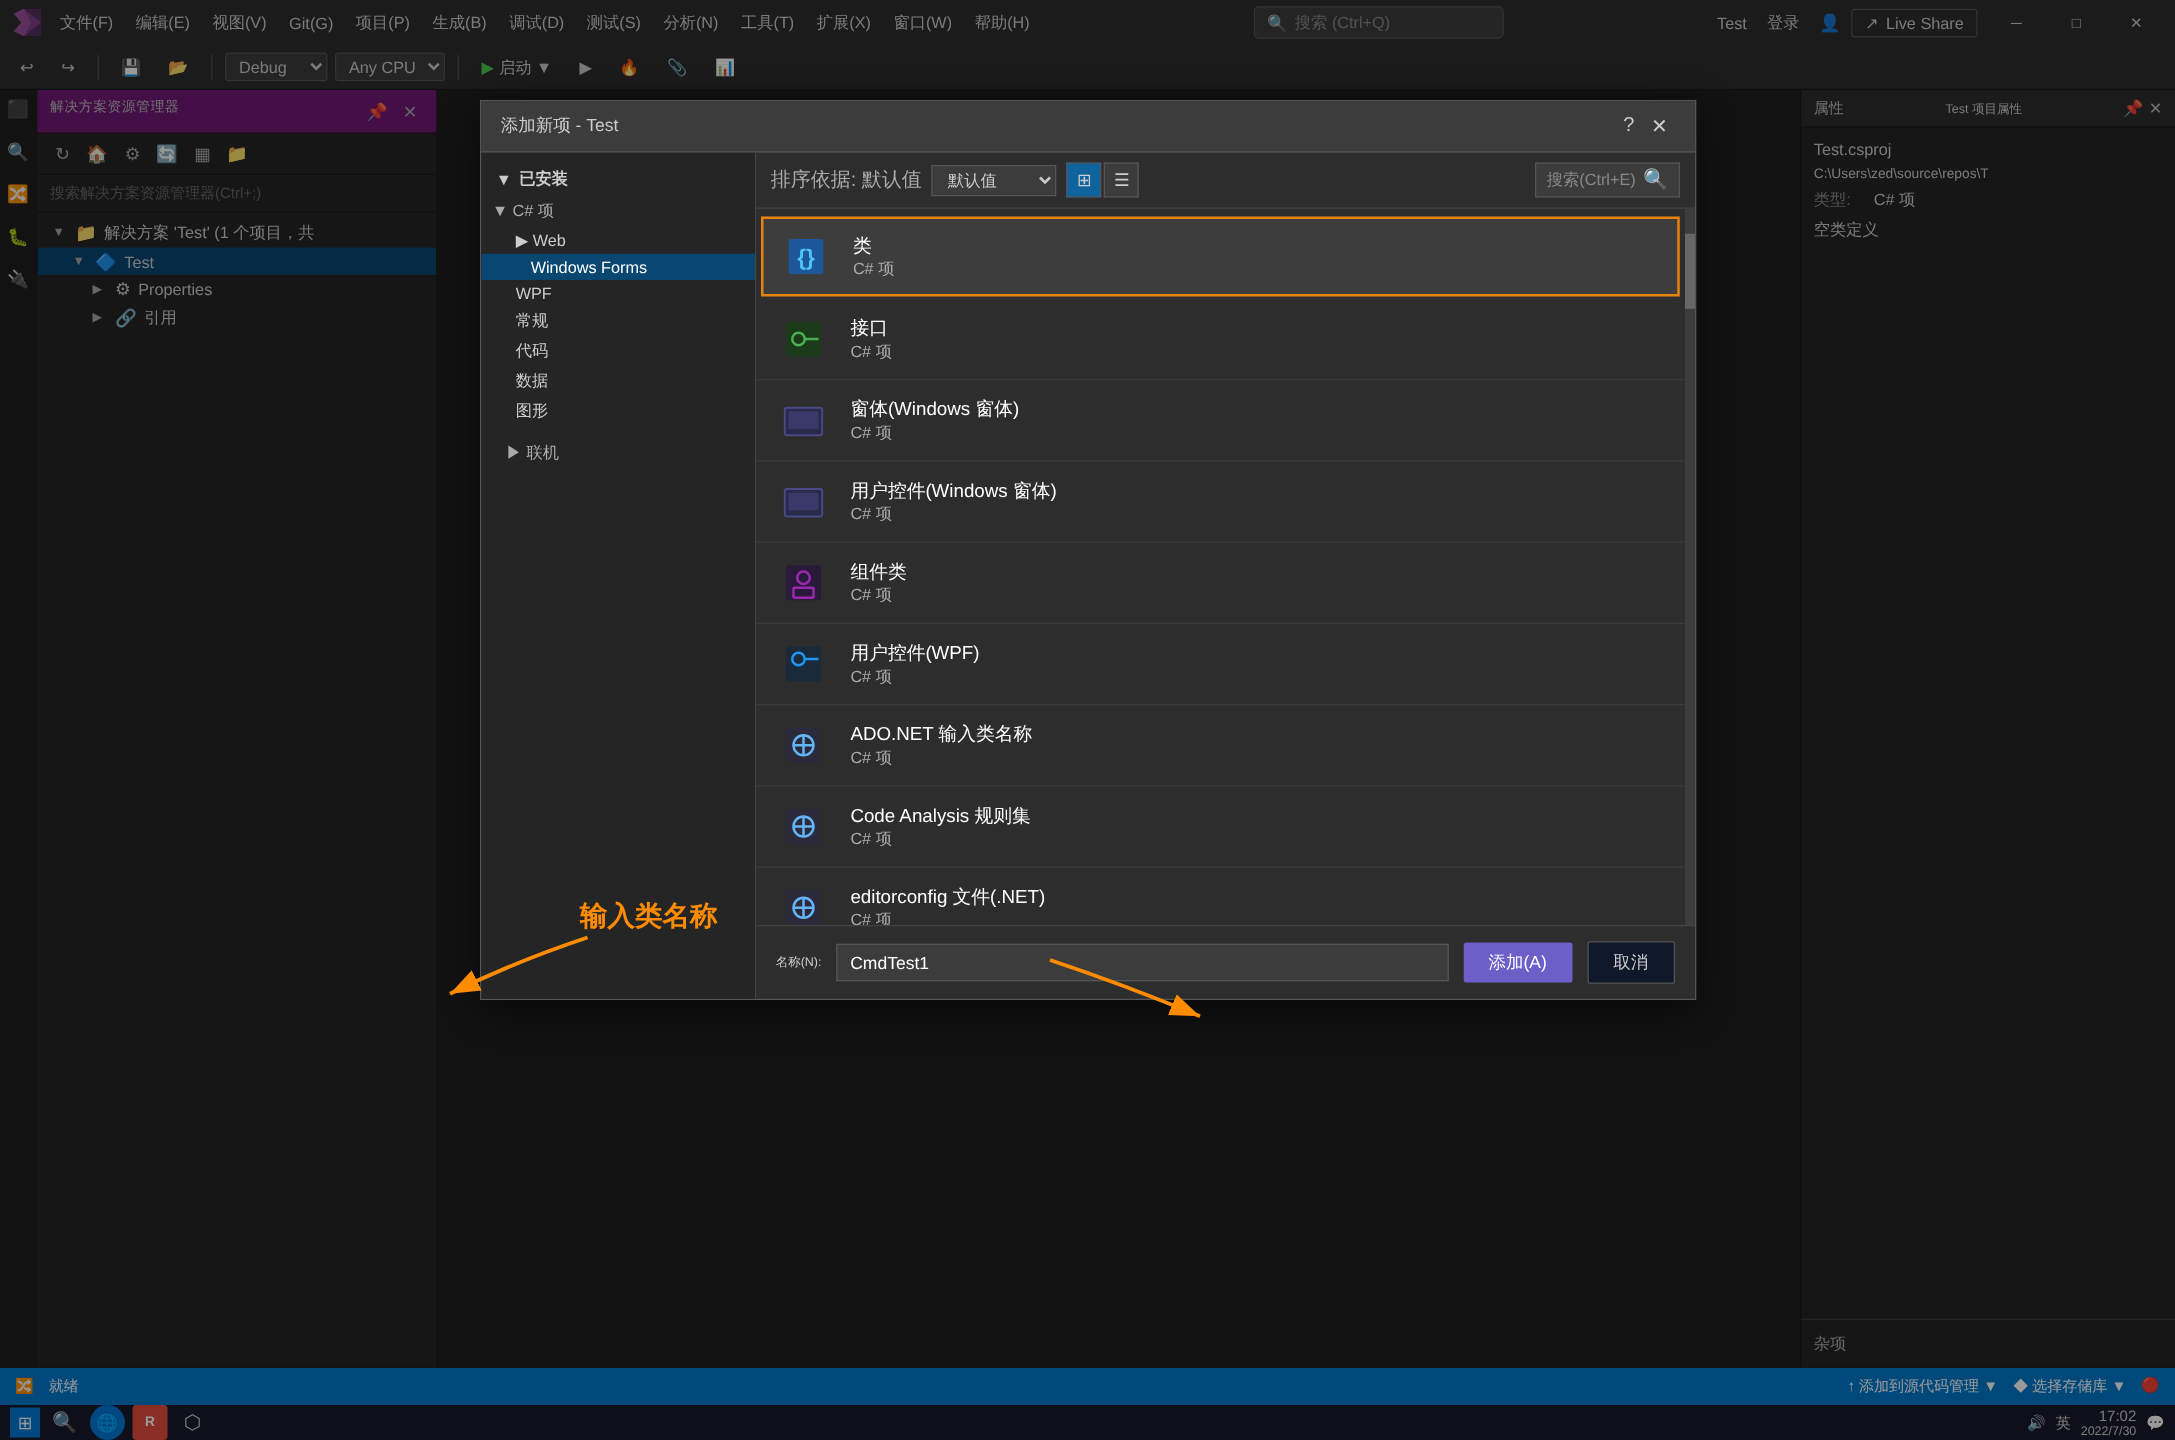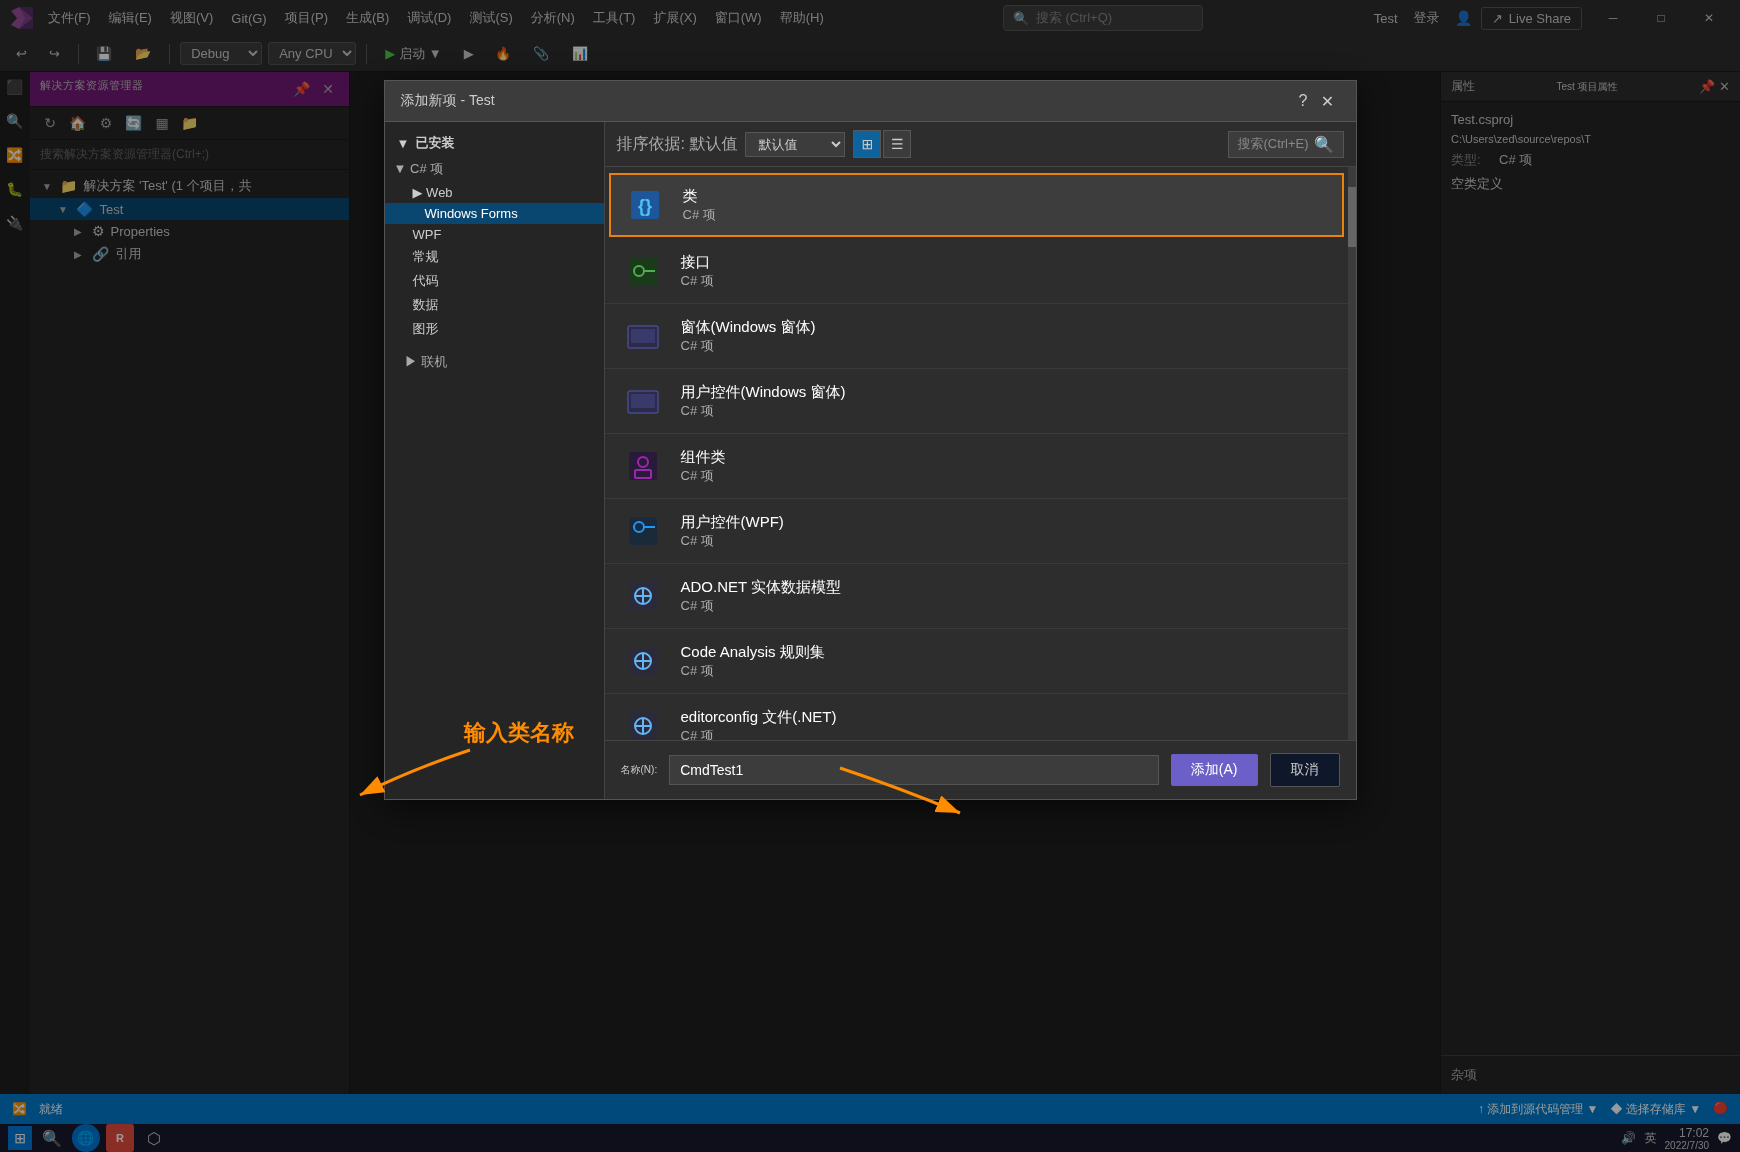--- a/index.html
+++ b/index.html
@@ -883,21 +883,21 @@
               <div class="item-row">
                 <div class="item-icon">
                   <svg width="36" height="36" viewBox="0 0 36 36">
       <rect x="4" y="4" width="28" height="28" rx="2" fill="#2a2a3a"></rect>
       <circle cx="18" cy="18" r="8" fill="none" stroke="#64b5f6" stroke-width="2"></circle>
       <line x1="18" y1="10" x2="18" y2="26" stroke="#64b5f6" stroke-width="2"></line>
       <line x1="10" y1="18" x2="26" y2="18" stroke="#64b5f6" stroke-width="2"></line>
     </svg>
                 </div>
                 <div class="item-info">
-                  <div class="item-name">ADO.NET 实体数据模型</div>
+                  <div class="item-name">ADO.NET 输入类名称</div>
                   <div class="item-tag">C# 项</div>
                 </div>
               </div>
               <div class="item-row">
                 <div class="item-icon">
                   <svg width="36" height="36" viewBox="0 0 36 36">
       <rect x="4" y="4" width="28" height="28" rx="2" fill="#2a2a3a"></rect>
       <circle cx="18" cy="18" r="8" fill="none" stroke="#64b5f6" stroke-width="2"></circle>
       <line x1="18" y1="10" x2="18" y2="26" stroke="#64b5f6" stroke-width="2"></line>
       <line x1="10" y1="18" x2="26" y2="18" stroke="#64b5f6" stroke-width="2"></line>

